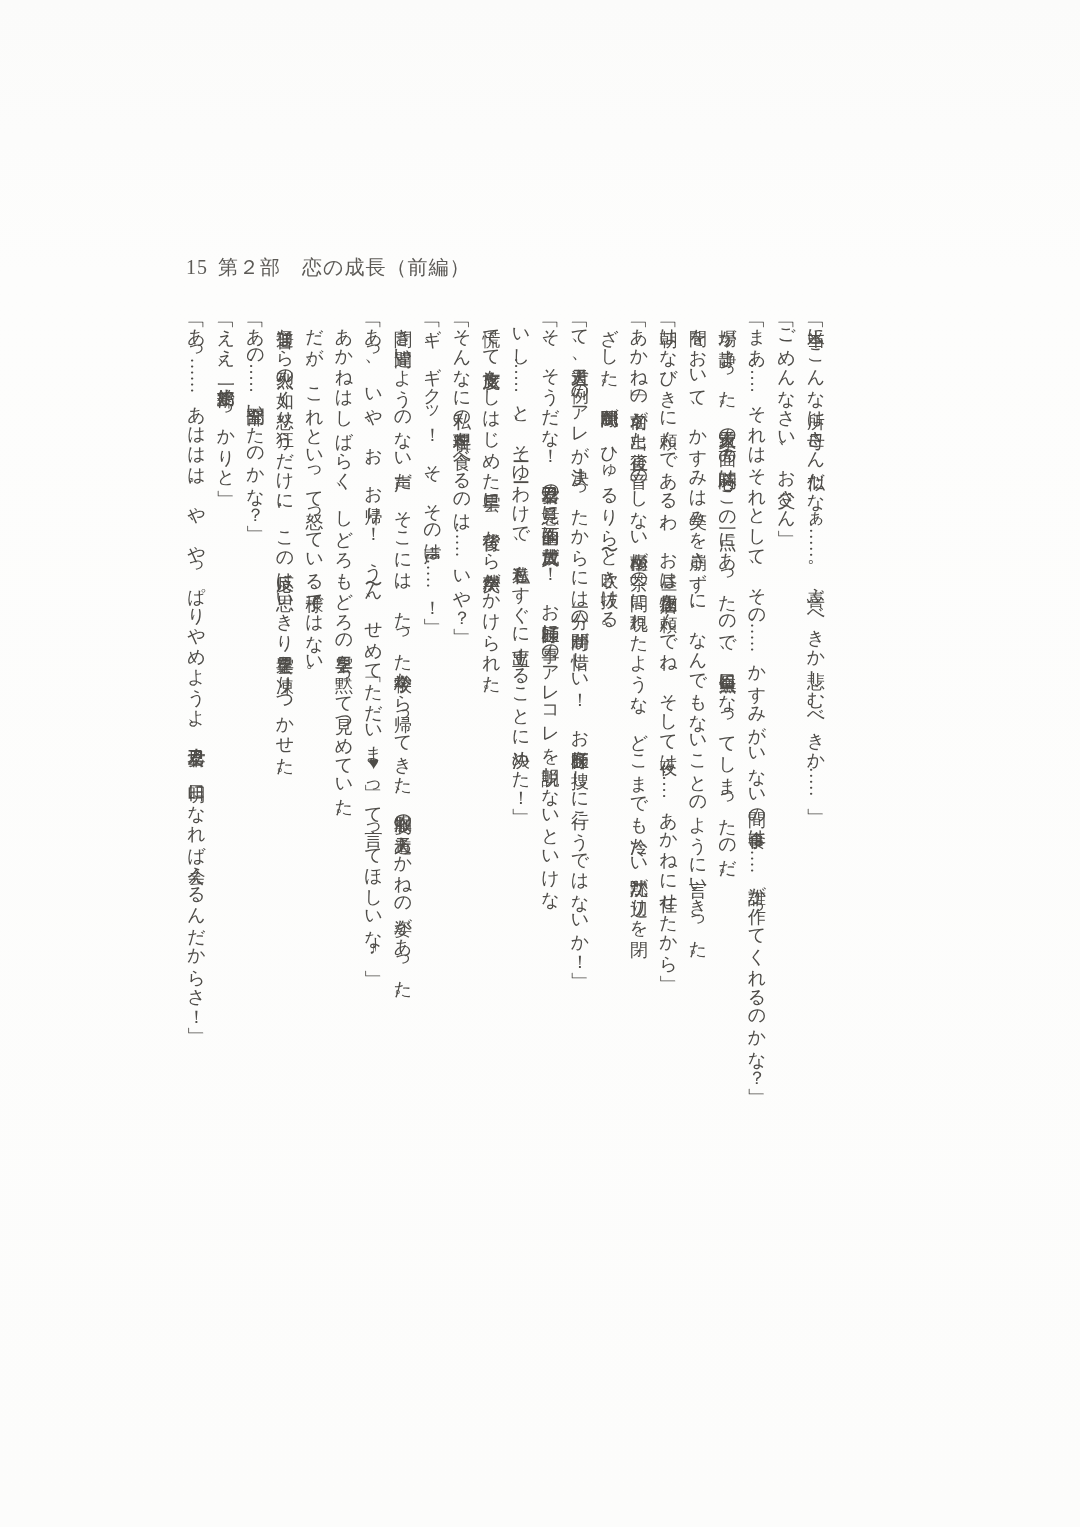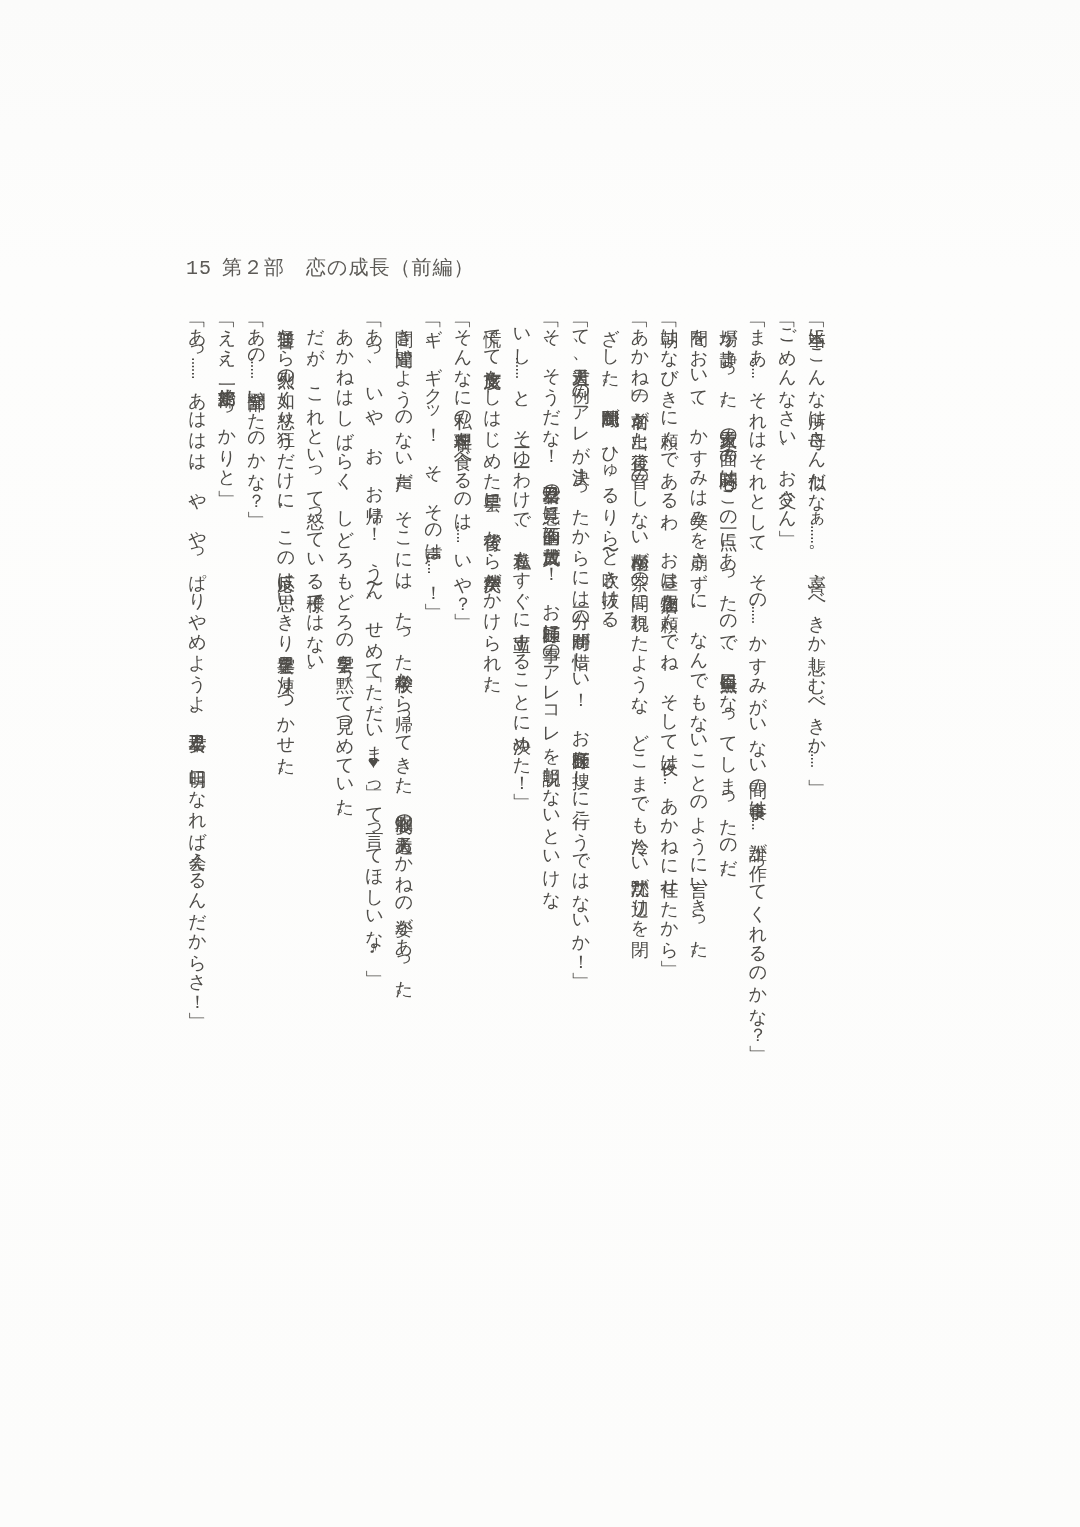--- a/index.html
+++ b/index.html
@@ -6,21 +6,21 @@
     margin: 0;
     padding: 0;
     background: #ffffff;
   }
   .page {
     position: relative;
     width: 1080px;
     height: 1527px;
     background: #fcfcfb;
     overflow: hidden;
-    font-family: Liberation Mono, monospace;
+    font-family: Liberation Serif, serif;
   }
   
   .page::before {
     content: "";
     position: absolute;
     inset: 0;
     background: linear-gradient(180deg, #fbfbfa 0%, #fdfdfc 18%, #fcfcfb 100%);
     pointer-events: none;
   }
   .page-header {

